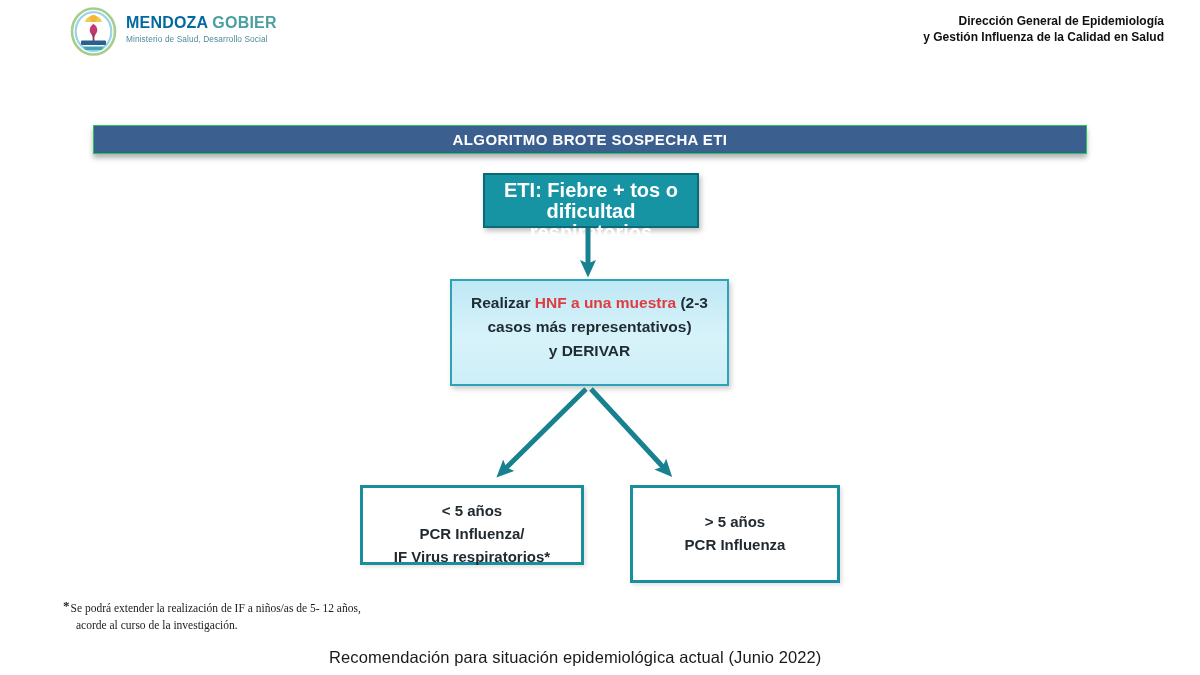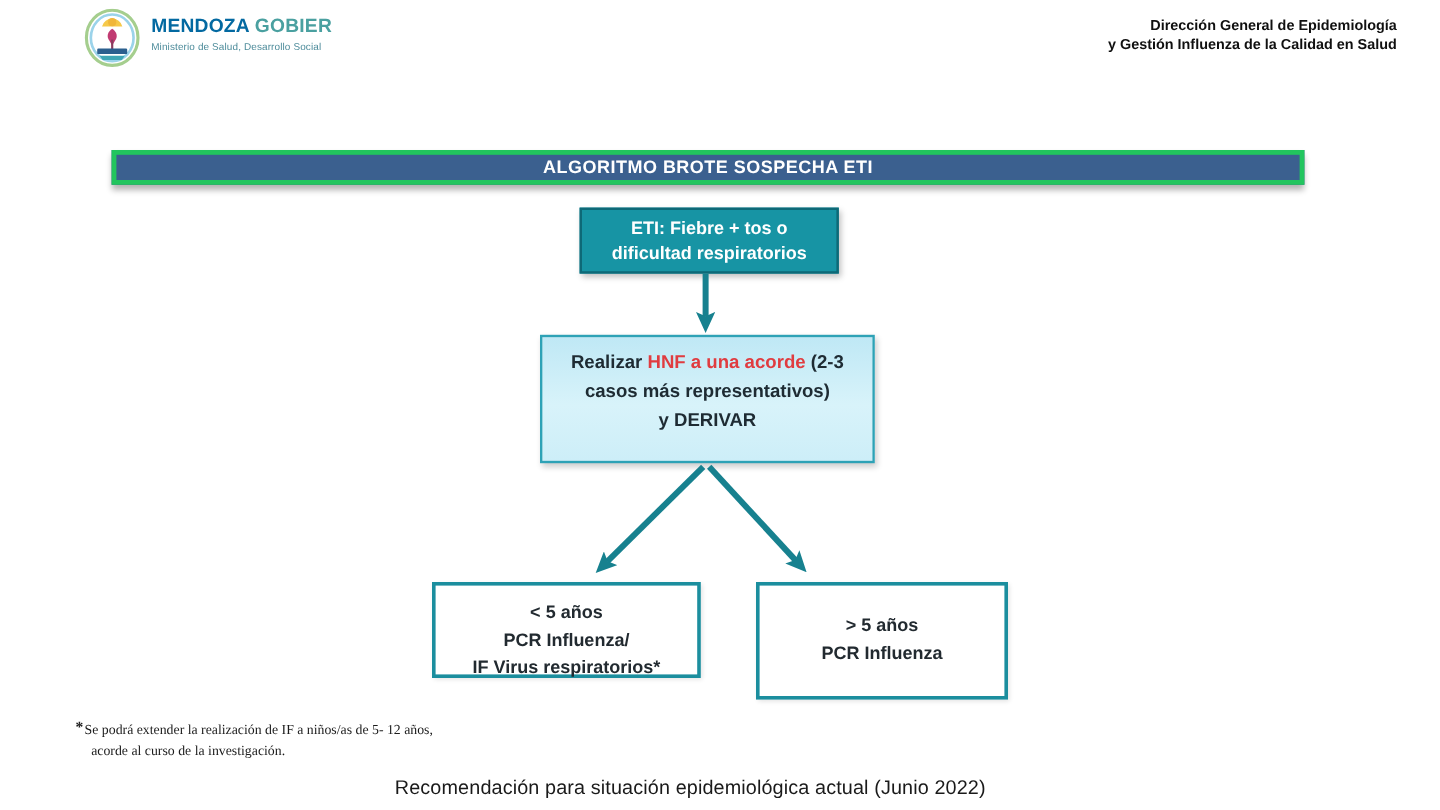--- a/index.html
+++ b/index.html
@@ -19,33 +19,33 @@
   .brand-subtitle { margin-top:2px; font-size:8.3px; color:#4e8c9b; letter-spacing:0.1px; }
 
   .hdr-right {
     position:absolute; right:36px; top:13px; text-align:right;
     font-size:12px; font-weight:bold; color:#101010; line-height:16px;
   }
 
   
   .title-bar {
     position:absolute; left:93px; top:125px; width:994px; height:29px;
-    background:#3b608f; border:4px solid #22c55e;
+    background:#3b608f; border:1px solid #22c55e;
     box-shadow:0 4px 5px rgba(0,0,0,0.30);
     display:flex; align-items:center; justify-content:center;
     color:#ffffff; font-size:15px; font-weight:bold; letter-spacing:0.4px;
   }
 
   
   .fbox { position:absolute; text-align:center; }
   .box-eti {
     left:483px; top:173px; width:216px; height:55px;
     background:#1794a4; border:2px solid #0e6977;
     box-shadow:2px 3px 5px rgba(0,0,0,0.25);
-    color:#ffffff; font-size:15px; font-weight:600; line-height:21px;
+    color:#ffffff; font-size:20px; font-weight:600; line-height:21px;
     padding-top:5px;
   }
   .box-hnf {
     left:450px; top:279px; width:279px; height:107px;
     background:linear-gradient(180deg,#bfe8f5 0%,#d8f3fa 55%,#cdeef8 100%);
     border:2px solid #2ea2b6;
     box-shadow:2px 3px 5px rgba(0,0,0,0.20);
     color:#1e2b33; font-size:15.5px; font-weight:600; line-height:24px;
     padding-top:10px;
   }
@@ -100,21 +100,21 @@
   <div class="title-bar">
     <span>ALGORITMO BROTE SOSPECHA ETI</span>
   </div>
 
   <div class="fbox box-eti">
     <div>ETI: Fiebre + tos o</div>
     <div>dificultad respiratorios</div>
   </div>
 
   <div class="fbox box-hnf">
-    <div><span>Realizar </span><span class="hnf-red">HNF a una acorde</span><span> (2-3</span></div>
+    <div><span>Realizar </span><span class="hnf-red">HNF a una muestra</span><span> (2-3</span></div>
     <div>casos más representativos)</div>
     <div>y DERIVAR</div>
   </div>
 
   <div class="fbox box-outcome box-u5">
     <div>&lt; 5 años</div>
     <div>PCR Influenza/</div>
     <div>IF Virus respiratorios*</div>
   </div>
 

